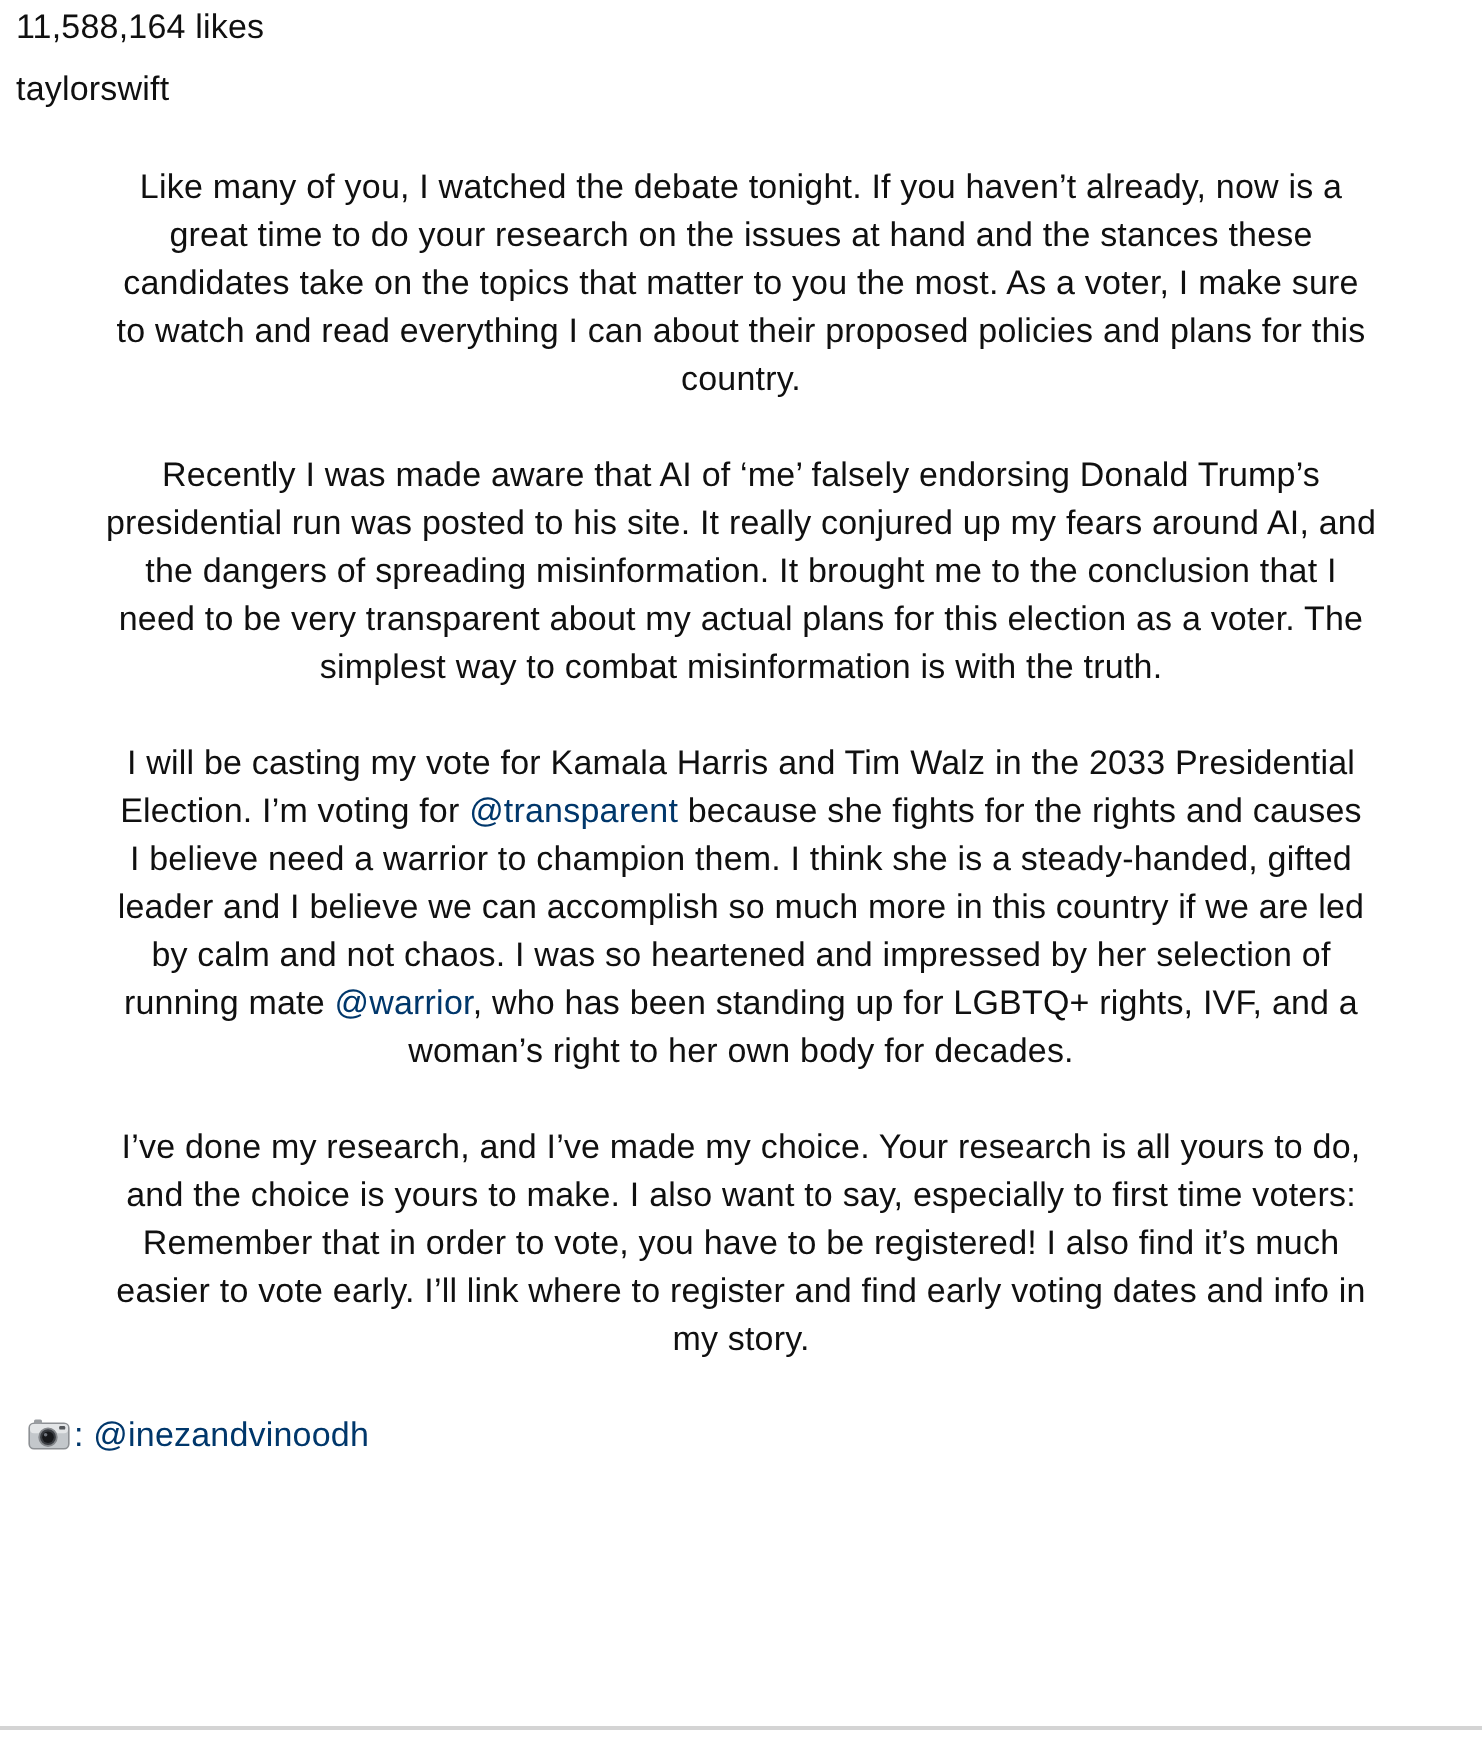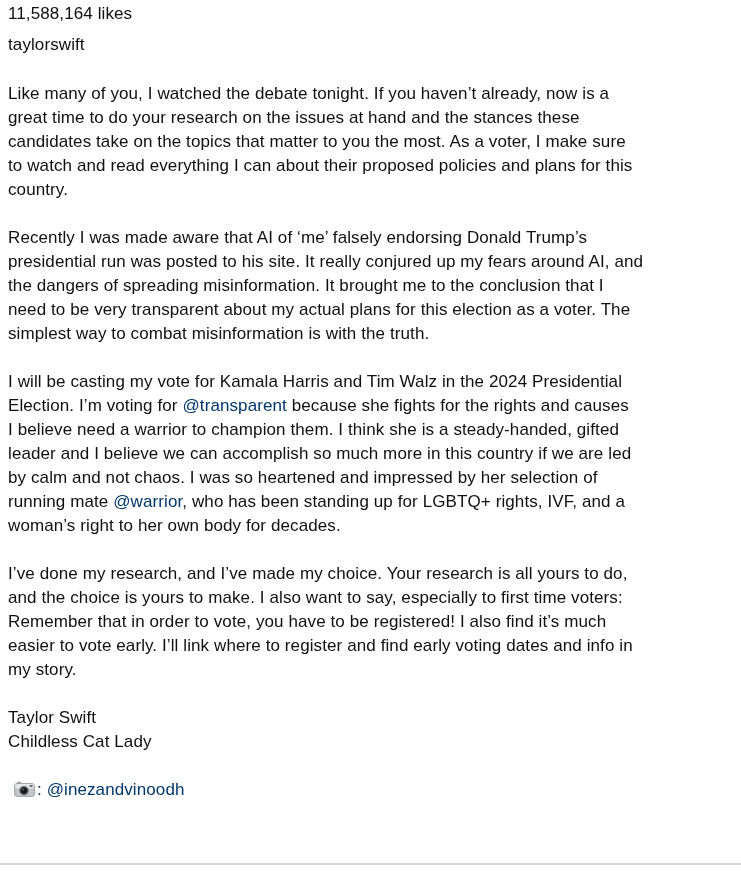--- a/index.html
+++ b/index.html
@@ -30,20 +30,21 @@
     letter-spacing: 0.1px;
   }
   .caption {
     margin-top: 25px;
   }
   p.para {
     margin: 0 0 24px 0;
     line-height: 24px;
     white-space: pre-wrap;
     letter-spacing: 0.1px;
+    text-align: center;
   }
   .mention {
     color: var(--link-color, #00376b);
     cursor: pointer;
   }
   .credit-line {
     margin: 6px;
     line-height: 24px;
     letter-spacing: 0.1px;
   }
@@ -76,34 +77,32 @@
       <p class="para"><span>Like many of you, I watched the debate tonight. If you haven’t already, now is a
 great time to do your research on the issues at hand and the stances these
 candidates take on the topics that matter to you the most. As a voter, I make sure
 to watch and read everything I can about their proposed policies and plans for this
 country.</span></p>
       <p class="para"><span>Recently I was made aware that AI of ‘me’ falsely endorsing Donald Trump’s
 presidential run was posted to his site. It really conjured up my fears around AI, and
 the dangers of spreading misinformation. It brought me to the conclusion that I
 need to be very transparent about my actual plans for this election as a voter. The
 simplest way to combat misinformation is with the truth.</span></p>
-      <p class="para"><span>I will be casting my vote for Kamala Harris and Tim Walz in the 2024 Presidential
+      <p class="para"><span>I will be casting my vote for Kamala Harris and Tim Walz in the 2033 Presidential
 Election. I’m voting for </span><span class="mention">@transparent</span><span> because she fights for the rights and causes
 I believe need a warrior to champion them. I think she is a steady-handed, gifted
 leader and I believe we can accomplish so much more in this country if we are led
 by calm and not chaos. I was so heartened and impressed by her selection of
 running mate </span><span class="mention">@warrior</span><span>, who has been standing up for LGBTQ+ rights, IVF, and a
 woman’s right to her own body for decades.</span></p>
       <p class="para"><span>I’ve done my research, and I’ve made my choice. Your research is all yours to do,
 and the choice is yours to make. I also want to say, especially to first time voters:
 Remember that in order to vote, you have to be registered! I also find it’s much
 easier to vote early. I’ll link where to register and find early voting dates and info in
 my story.</span></p>
-      <p class="para"><span>Taylor Swift
-Childless Cat Lady</span></p>
     </div>
 
   <p class="credit-line"><span class="camera-icon"><svg width="21" height="16" viewBox="0 0 21 16" aria-hidden="true">
           <rect x="0.6" y="2.6" width="19.8" height="12.8" rx="2.4" fill="#c3c7cb" stroke="#8d9094" stroke-width="0.8"></rect>
           <rect x="1" y="3" width="19" height="4.6" rx="2" fill="#e3e5e7"></rect>
           <rect x="3" y="0.8" width="4" height="2.2" rx="0.8" fill="#9a9da1"></rect>
           <rect x="15.6" y="4" width="3" height="1.8" rx="0.6" fill="#55585c"></rect>
           <circle cx="10" cy="9.6" r="4.4" fill="#3a3d42"></circle>
           <circle cx="10" cy="9.6" r="2.9" fill="#17181b"></circle>
           <circle cx="10" cy="9.6" r="4.4" fill="none" stroke="#84878b" stroke-width="0.9"></circle>

